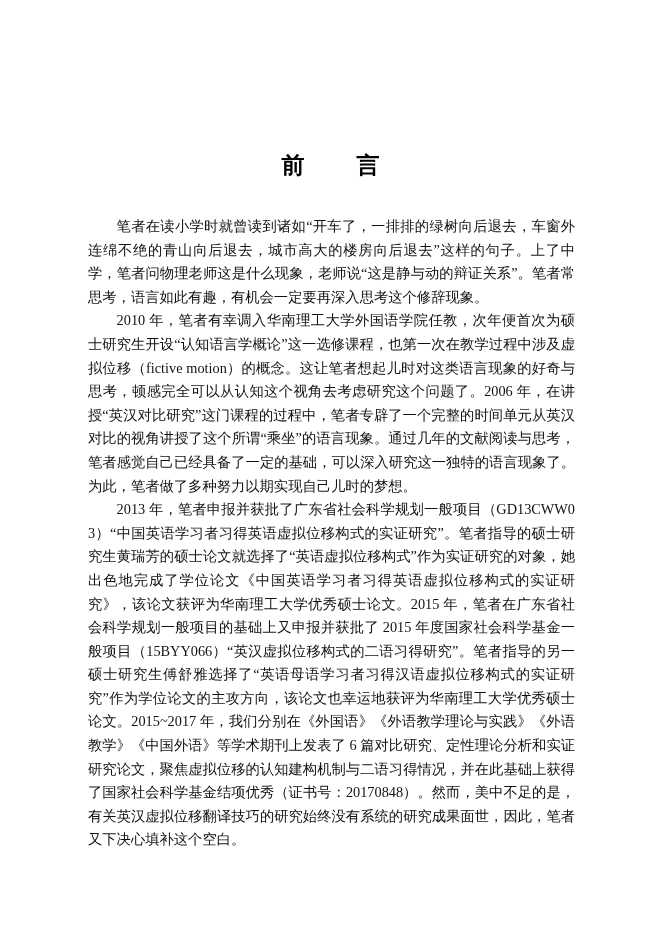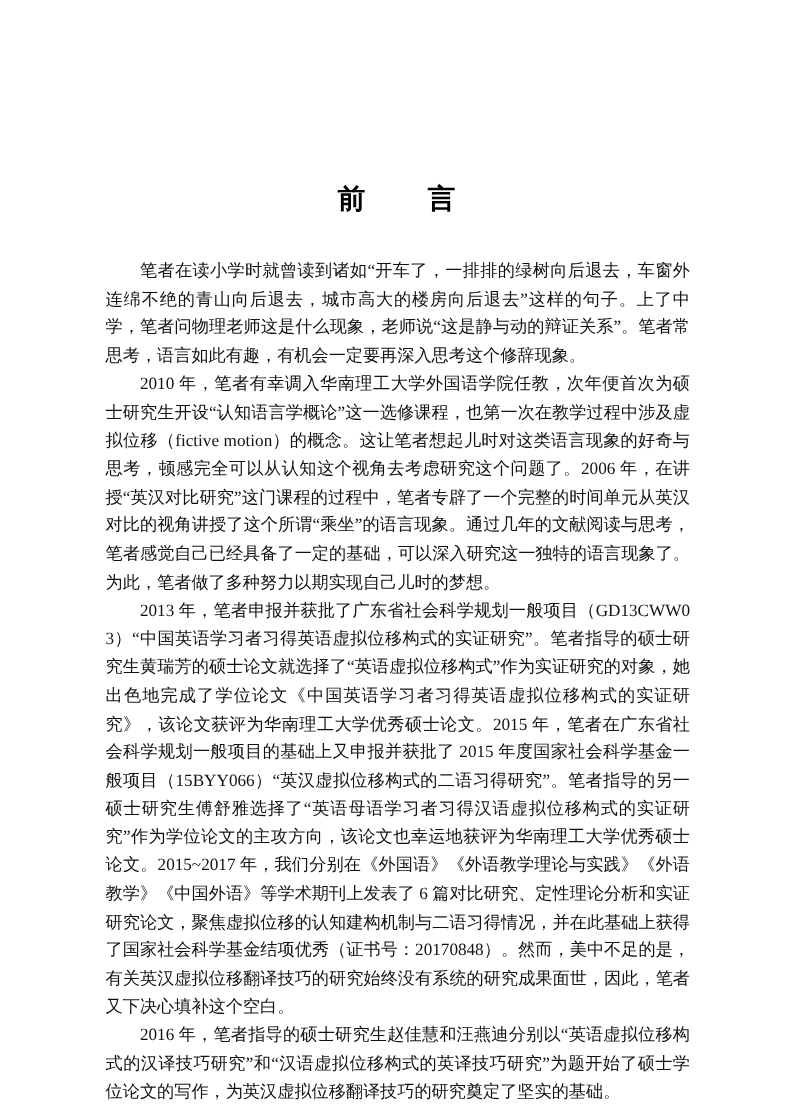--- a/index.html
+++ b/index.html
@@ -51,16 +51,15 @@
 </head>
 <body>
 
 <div class="page">
   <div class="content">
     <h1 class="doc-title">前　　言</h1>
     <div class="doc-body">
       <p>笔者在读小学时就曾读到诸如“开车了，一排排的绿树向后退去，车窗外连绵不绝的青山向后退去，城市高大的楼房向后退去”这样的句子。上了中学，笔者问物理老师这是什么现象，老师说“这是静与动的辩证关系”。笔者常思考，语言如此有趣，有机会一定要再深入思考这个修辞现象。</p>
       <p>2010 年，笔者有幸调入华南理工大学外国语学院任教，次年便首次为硕士研究生开设“认知语言学概论”这一选修课程，也第一次在教学过程中涉及虚拟位移（fictive motion）的概念。这让笔者想起儿时对这类语言现象的好奇与思考，顿感完全可以从认知这个视角去考虑研究这个问题了。2006 年，在讲授“英汉对比研究”这门课程的过程中，笔者专辟了一个完整的时间单元从英汉对比的视角讲授了这个所谓“乘坐”的语言现象。通过几年的文献阅读与思考，笔者感觉自己已经具备了一定的基础，可以深入研究这一独特的语言现象了。为此，笔者做了多种努力以期实现自己儿时的梦想。</p>
       <p>2013 年，笔者申报并获批了广东省社会科学规划一般项目（GD13CWW03）“中国英语学习者习得英语虚拟位移构式的实证研究”。笔者指导的硕士研究生黄瑞芳的硕士论文就选择了“英语虚拟位移构式”作为实证研究的对象，她出色地完成了学位论文《中国英语学习者习得英语虚拟位移构式的实证研究》，该论文获评为华南理工大学优秀硕士论文。2015 年，笔者在广东省社会科学规划一般项目的基础上又申报并获批了 2015 年度国家社会科学基金一般项目（15BYY066）“英汉虚拟位移构式的二语习得研究”。笔者指导的另一硕士研究生傅舒雅选择了“英语母语学习者习得汉语虚拟位移构式的实证研究”作为学位论文的主攻方向，该论文也幸运地获评为华南理工大学优秀硕士论文。2015~2017 年，我们分别在《外国语》《外语教学理论与实践》《外语教学》《中国外语》等学术期刊上发表了 6 篇对比研究、定性理论分析和实证研究论文，聚焦虚拟位移的认知建构机制与二语习得情况，并在此基础上获得了国家社会科学基金结项优秀（证书号：20170848）。然而，美中不足的是，有关英汉虚拟位移翻译技巧的研究始终没有系统的研究成果面世，因此，笔者又下决心填补这个空白。</p>
-      <p>2016 年，笔者指导的硕士研究生赵佳慧和汪燕迪分别以“英语虚拟位移构式的汉译技巧研究”和“汉语虚拟位移构式的英译技巧研究”为题开始了硕士学位论文的写作，为英汉虚拟位移翻译技巧的研究奠定了坚实的基础。</p>
     </div>
   </div>
 </div>
 
 </body></html>

